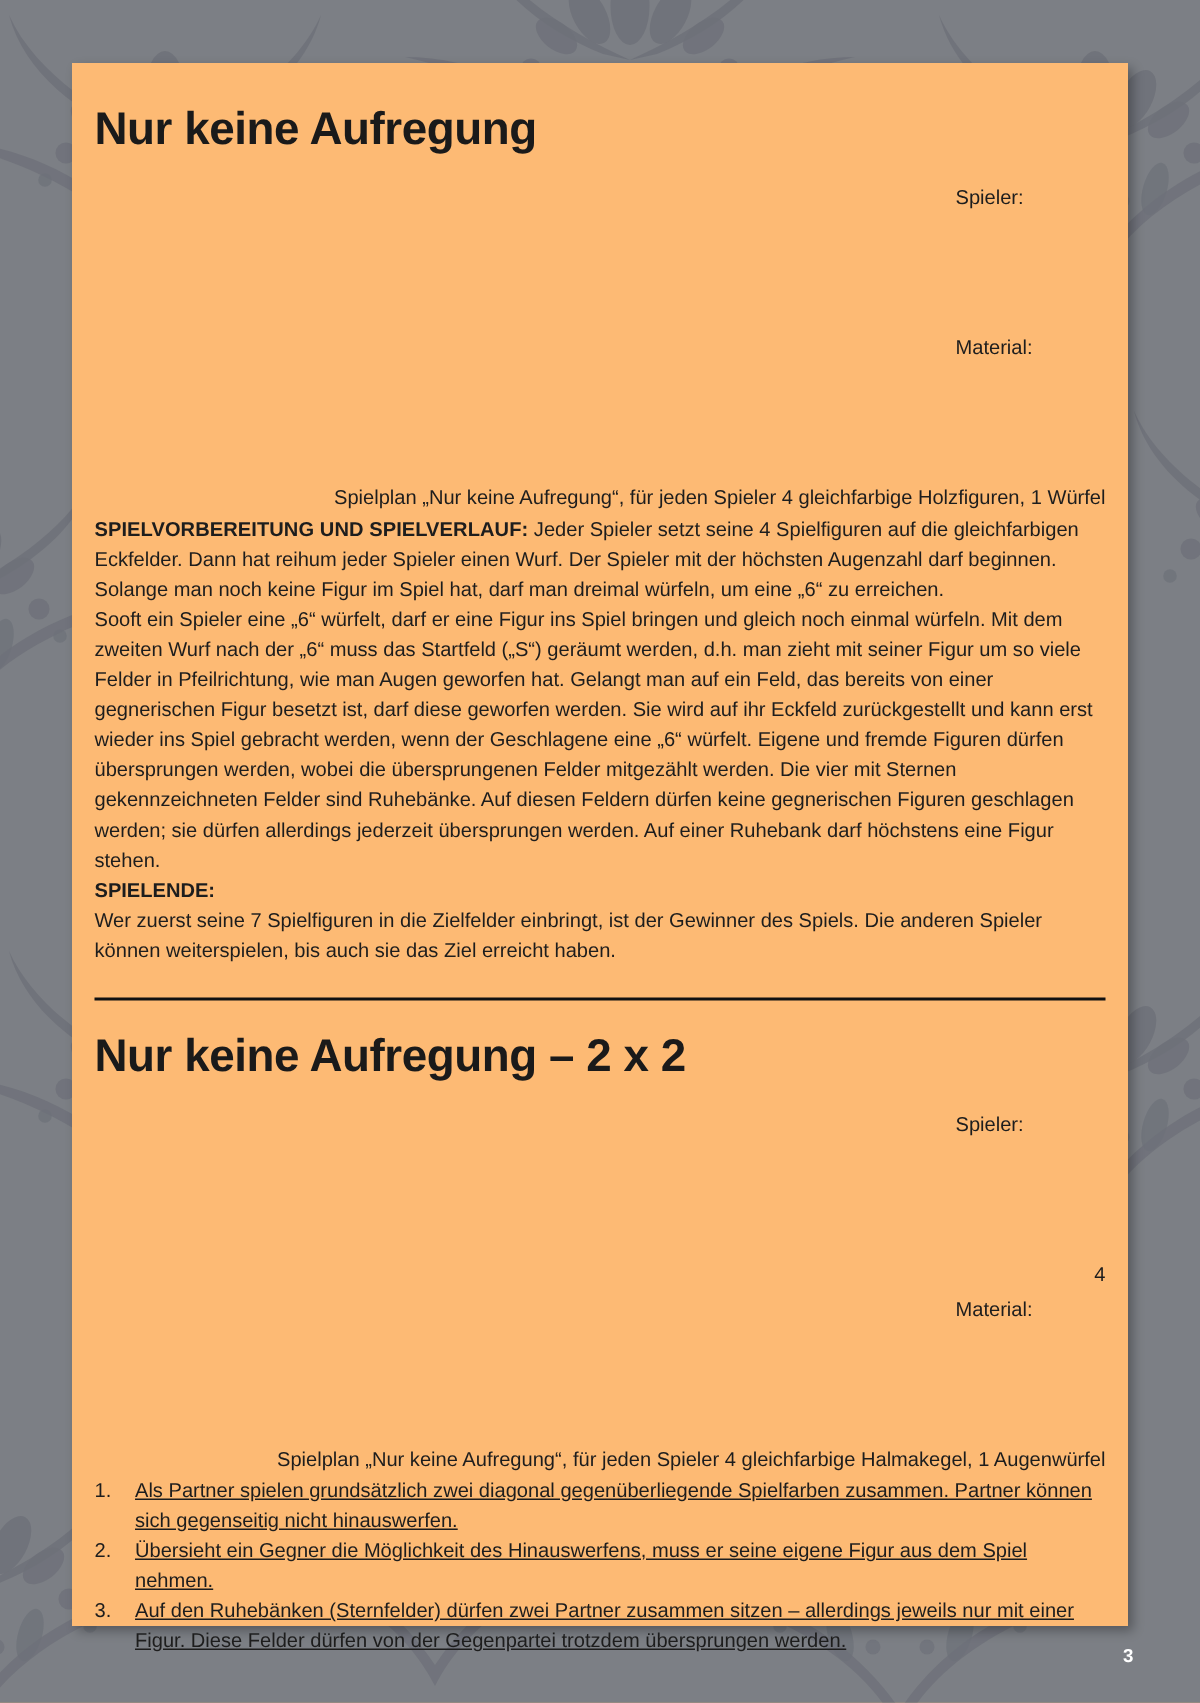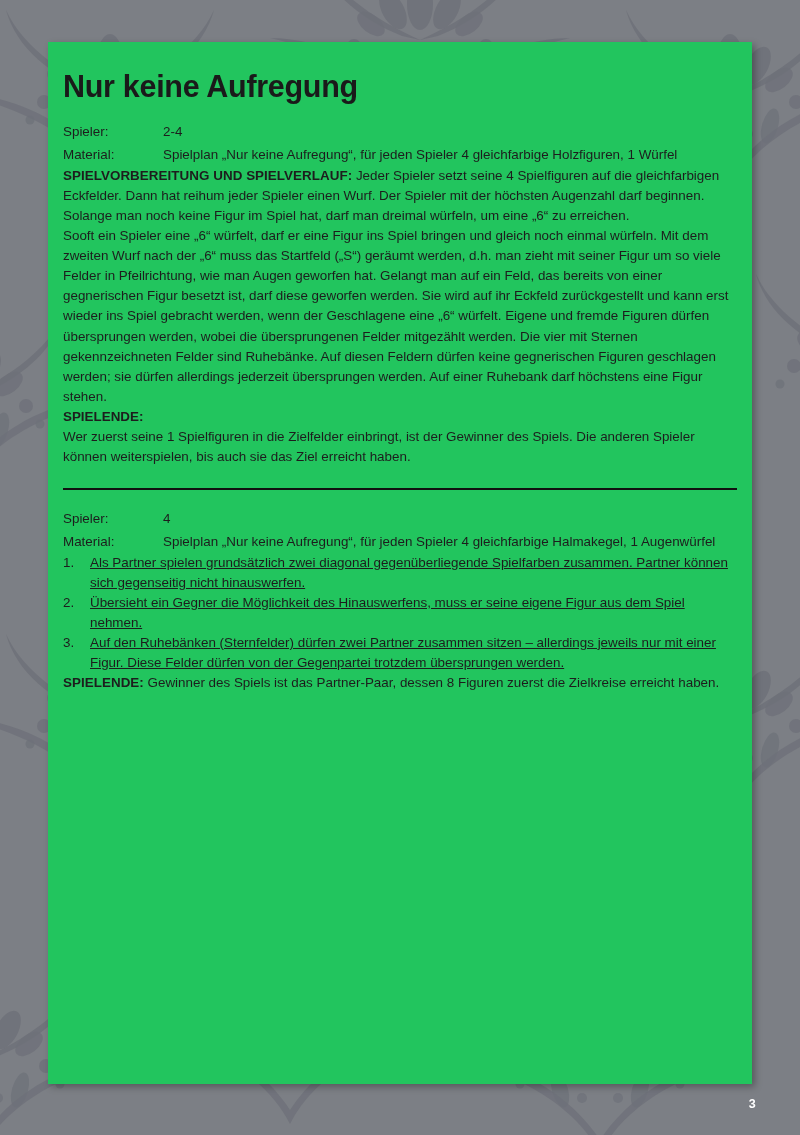--- a/index.html
+++ b/index.html
@@ -31,21 +31,21 @@
     height: 1135px;
   }
 
   
   #page-sheet {
     position: absolute;
     left: 48px;
     top: 42px;
     width: 704px;
     height: 1042px;
-    background: #22c55e;
+    background: #fdba74;
     box-shadow: 3px 3px 7px rgba(0,0,0,0.30);
     box-sizing: border-box;
     padding: 0;
   }
   #page-inner {
     position: absolute;
     left: 15px;
     top: 10px;
     width: 674px;
   }
@@ -65,20 +65,21 @@
 
   .meta-table {
     margin-top: 17px;
     font-size: 13.4px;
     line-height: 1.72;
     color: #1d1d1d;
   }
   .meta-row {
     display: flex;
     align-items: flex-end;
+    flex-direction: column;
   }
   .meta-label {
     width: 100px;
     flex: 0 0 100px;
   }
   .meta-value {
     flex: 1 1 auto;
   }
 
   p.body-par {
@@ -203,39 +204,39 @@
 
 <div id="page-sheet">
   <div id="page-inner">
 
     <section>
       <h1 id="title-1" class="doc-title">Nur keine Aufregung</h1>
 
       <div class="meta-table">
         <div class="meta-row">
           <span class="meta-label">Spieler:</span>
-          <span class="meta-value">2-4</span>
         </div>
         <div class="meta-row">
           <span class="meta-label">Material:</span>
           <span class="meta-value">Spielplan „Nur keine Aufregung“, für jeden Spieler 4 gleichfarbige Holzfiguren, 1 Würfel</span>
         </div>
       </div>
 
 
       <p class="body-par par-gap"><span class="lead">SPIELVORBEREITUNG UND SPIELVERLAUF:</span><span> Jeder Spieler setzt seine 4 Spielfiguren auf die gleichfarbigen Eckfelder. Dann hat reihum jeder Spieler einen Wurf. Der Spieler mit der höchsten Augenzahl darf beginnen. Solange man noch keine Figur im Spiel hat, darf man dreimal würfeln, um eine „6“ zu erreichen.</span></p>
 
       <p class="body-par">Sooft ein Spieler eine „6“ würfelt, darf er eine Figur ins Spiel bringen und gleich noch einmal würfeln. Mit dem zweiten Wurf nach der „6“ muss das Startfeld („S“) geräumt werden, d.h. man zieht mit seiner Figur um so viele Felder in Pfeilrichtung, wie man Augen geworfen hat. Gelangt man auf ein Feld, das bereits von einer gegnerischen Figur besetzt ist, darf diese geworfen werden. Sie wird auf ihr Eckfeld zurückgestellt und kann erst wieder ins Spiel gebracht werden, wenn der Geschlagene eine „6“ würfelt. Eigene und fremde Figuren dürfen übersprungen werden, wobei die übersprungenen Felder mitgezählt werden. Die vier mit Sternen gekennzeichneten Felder sind Ruhebänke. Auf diesen Feldern dürfen keine gegnerischen Figuren geschlagen werden; sie dürfen allerdings jederzeit übersprungen werden. Auf einer Ruhebank darf höchstens eine Figur stehen.</p>
 
-      <p class="body-par par-gap"><span class="lead-block">SPIELENDE:</span><span>Wer zuerst seine 1 Spielfiguren in die Zielfelder einbringt, ist der Gewinner des Spiels. Die anderen Spieler können weiterspielen, bis auch sie das Ziel erreicht haben.</span></p>
+      <p class="body-par par-gap"><span class="lead-block">SPIELENDE:</span><span>Wer zuerst seine 7 Spielfiguren in die Zielfelder einbringt, ist der Gewinner des Spiels. Die anderen Spieler können weiterspielen, bis auch sie das Ziel erreicht haben.</span></p>
 
       <hr class="section-rule">
     </section>
 
     <section>
+      <h1 id="title-2" class="doc-title">Nur keine Aufregung – 2 x 2</h1>
 
       <div class="meta-table">
         <div class="meta-row">
           <span class="meta-label">Spieler:</span>
           <span class="meta-value">4</span>
         </div>
         <div class="meta-row">
           <span class="meta-label">Material:</span>
           <span class="meta-value">Spielplan „Nur keine Aufregung“, für jeden Spieler 4 gleichfarbige Halmakegel, 1 Augenwürfel</span>
         </div>
@@ -251,17 +252,16 @@
         <li>
           <span class="num">2.</span>
           <span class="txt">Übersieht ein Gegner die Möglichkeit des Hinauswerfens, muss er seine eigene Figur aus dem Spiel nehmen.</span>
         </li>
         <li>
           <span class="num">3.</span>
           <span class="txt">Auf den Ruhebänken (Sternfelder) dürfen zwei Partner zusammen sitzen – allerdings jeweils nur mit einer Figur. Diese Felder dürfen von der Gegenpartei trotzdem übersprungen werden.</span>
         </li>
       </ol>
 
-      <p class="body-par par-gap"><span class="lead">SPIELENDE:</span><span> Gewinner des Spiels ist das Partner-Paar, dessen 8 Figuren zuerst die Zielkreise erreicht haben.</span></p>
     </section>
 
   </div>
 </div>
 
 </body></html>

